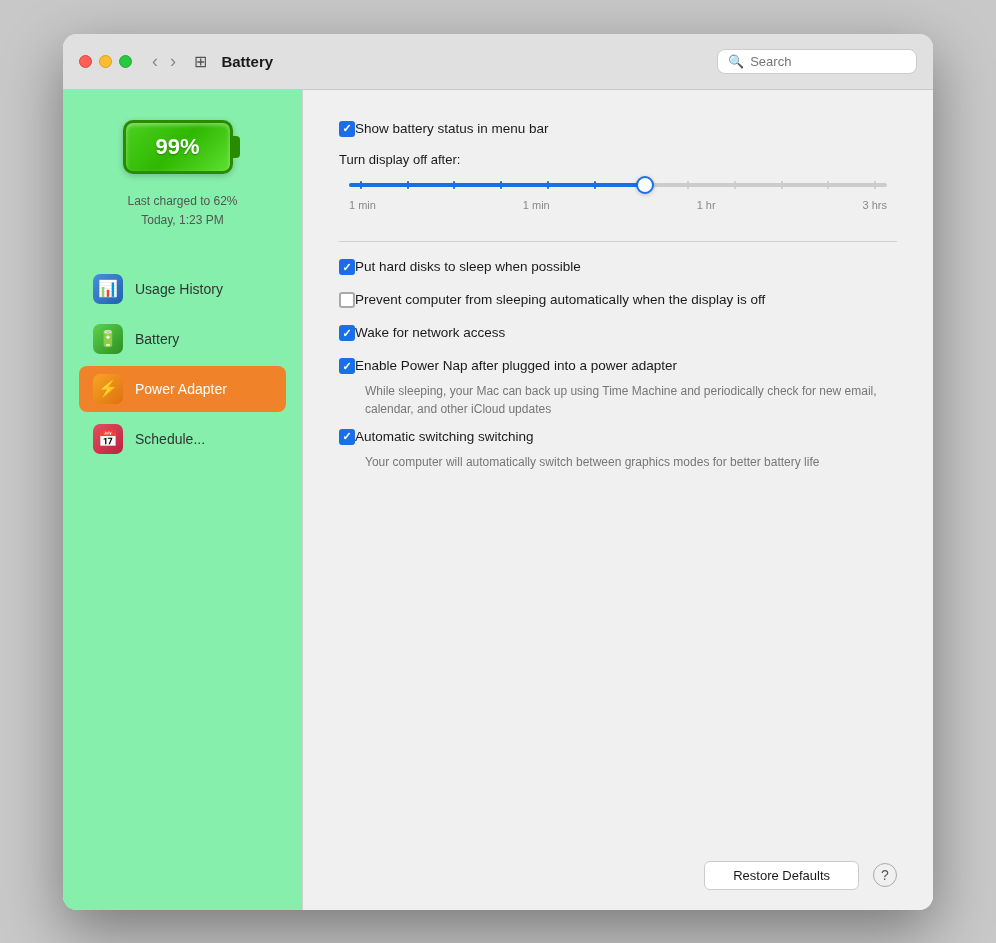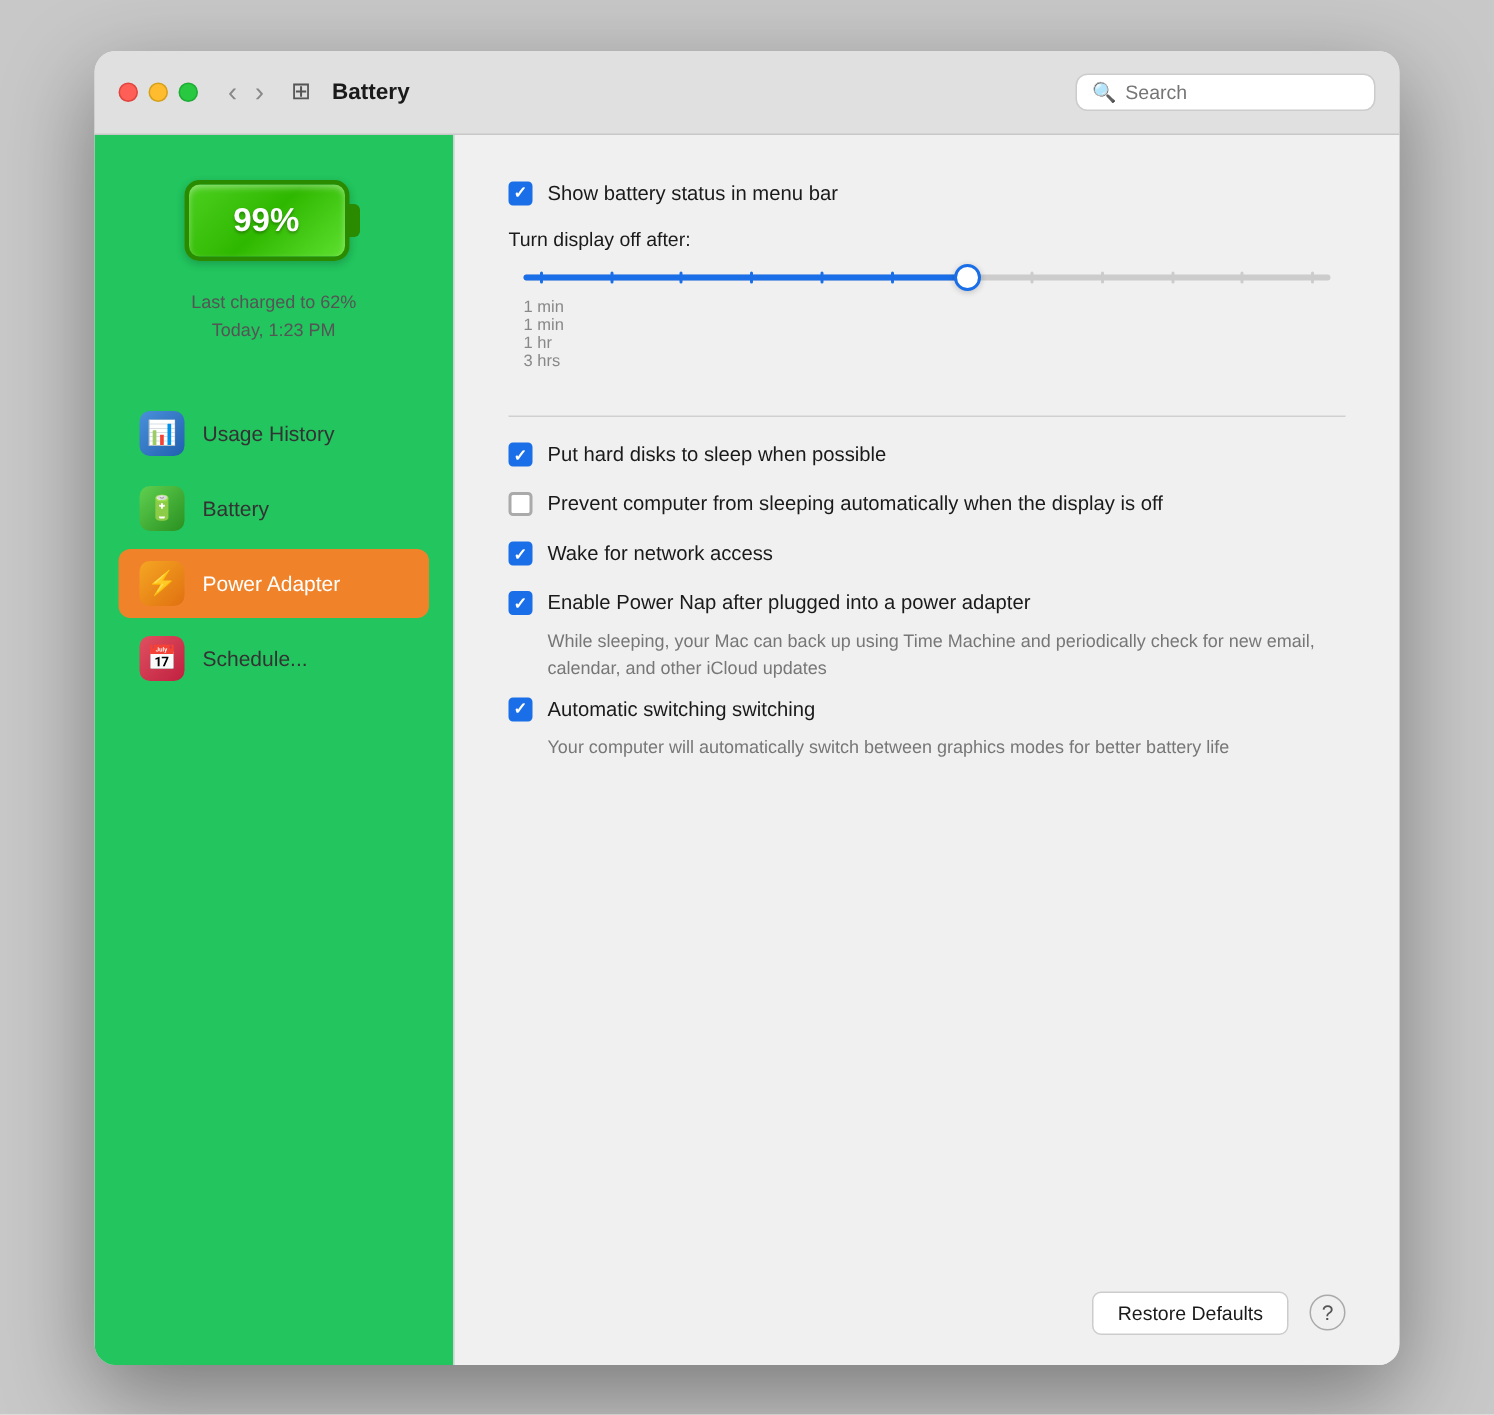--- a/index.html
+++ b/index.html
@@ -104,21 +104,21 @@
 
     
     .main-content {
       display: flex;
       min-height: 820px;
     }
 
     
     .sidebar {
       width: 240px;
-      background: #22c55e;
+      background: #86efac;
       border-right: 1px solid #d0d0d0;
       padding: 30px 0 20px 0;
       display: flex;
       flex-direction: column;
       align-items: center;
     }
 
     .battery-display {
       display: flex;
       flex-direction: column;
@@ -224,21 +224,20 @@
       flex: 1;
       padding: 30px 36px 20px 36px;
       background: #f0f0f0;
       display: flex;
       flex-direction: column;
     }
 
     .setting-row {
       display: flex;
       align-items: flex-start;
-      gap: 10px;
       margin-bottom: 14px;
     }
 
     .checkbox-custom {
       width: 16px;
       height: 16px;
       border-radius: 3px;
       border: 2px solid #ccc;
       background: #fff;
       flex-shrink: 0;
@@ -295,21 +294,20 @@
 
     .slider-container {
       position: relative;
       margin: 0 10px;
     }
 
     .slider-markers {
       display: flex;
       justify-content: space-between;
       margin-top: 6px;
-      flex-direction: column;
     }
 
     .slider-marker {
       font-size: 11px;
       color: #888;
       position: relative;
     }
 
     
     .bottom-bar {
@@ -318,21 +316,21 @@
       align-items: center;
       margin-top: auto;
       padding-top: 20px;
       gap: 14px;
     }
 
     .restore-btn {
       background: #fff;
       border: 1px solid #ccc;
       border-radius: 6px;
-      padding: 6px 16px;
+      padding: 6px 28px;
       font-size: 13px;
       color: #1a1a1a;
       cursor: pointer;
     }
 
     .help-btn {
       width: 24px;
       height: 24px;
       border-radius: 50%;
       border: 1.5px solid #aaa;

